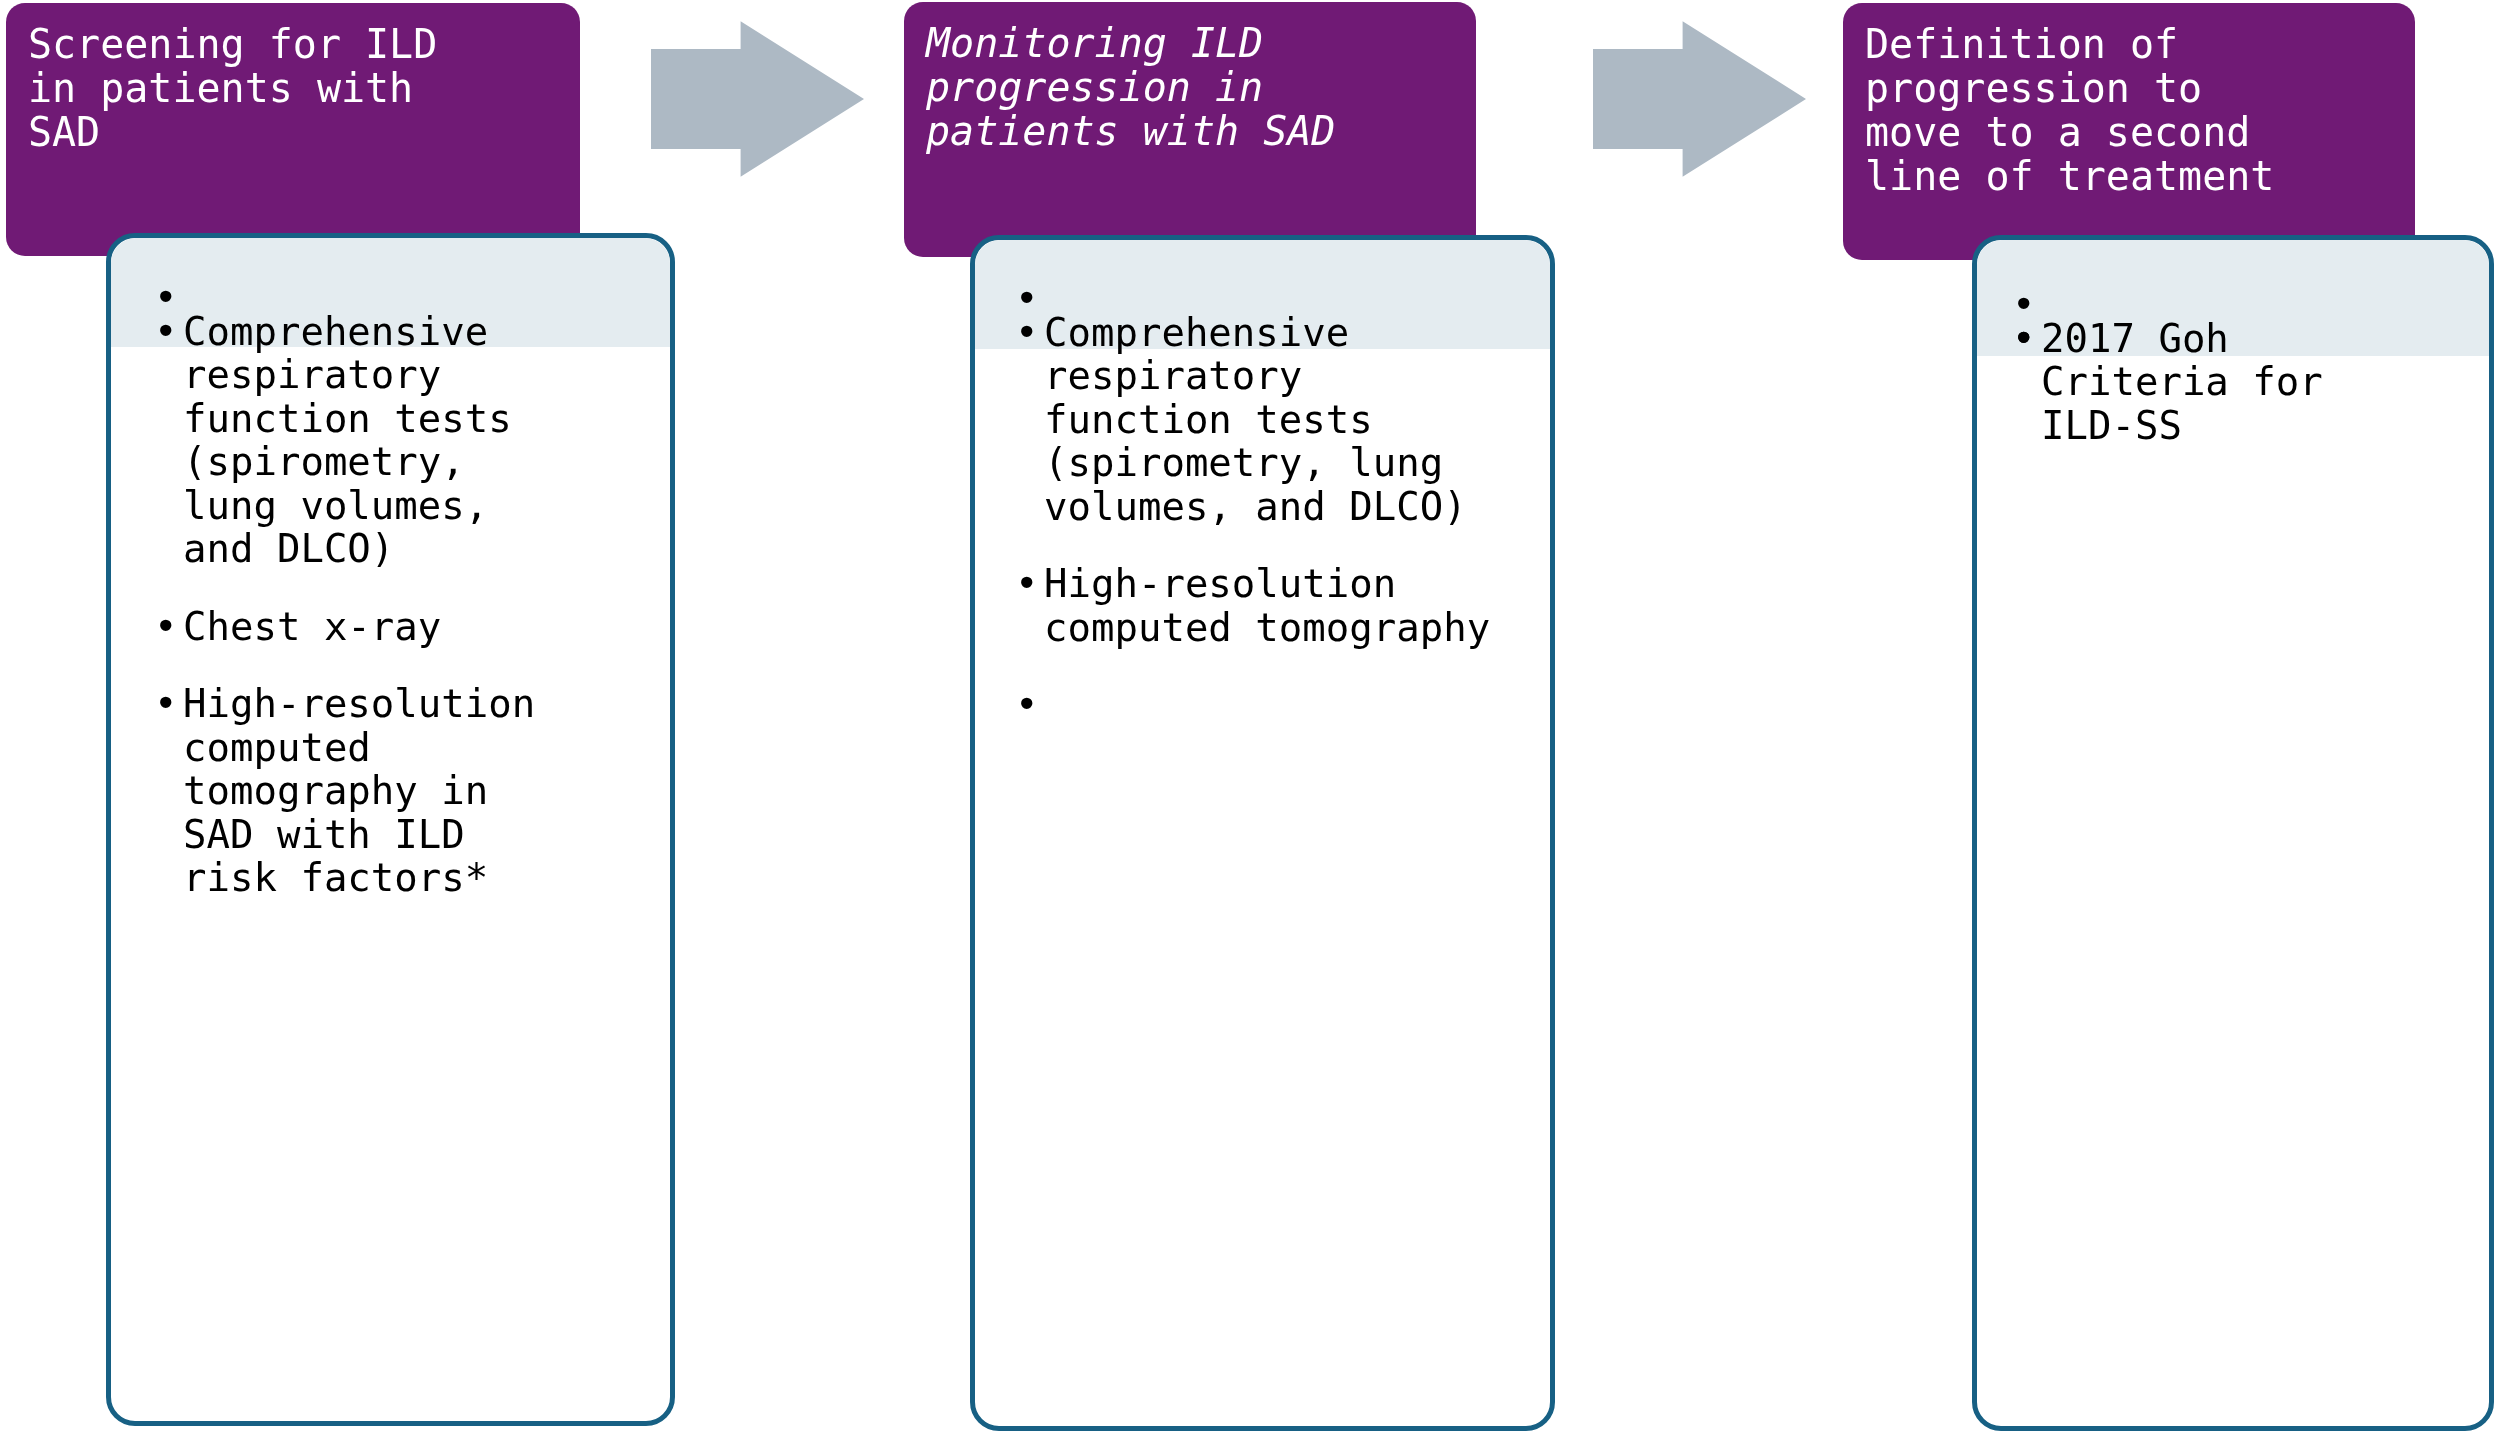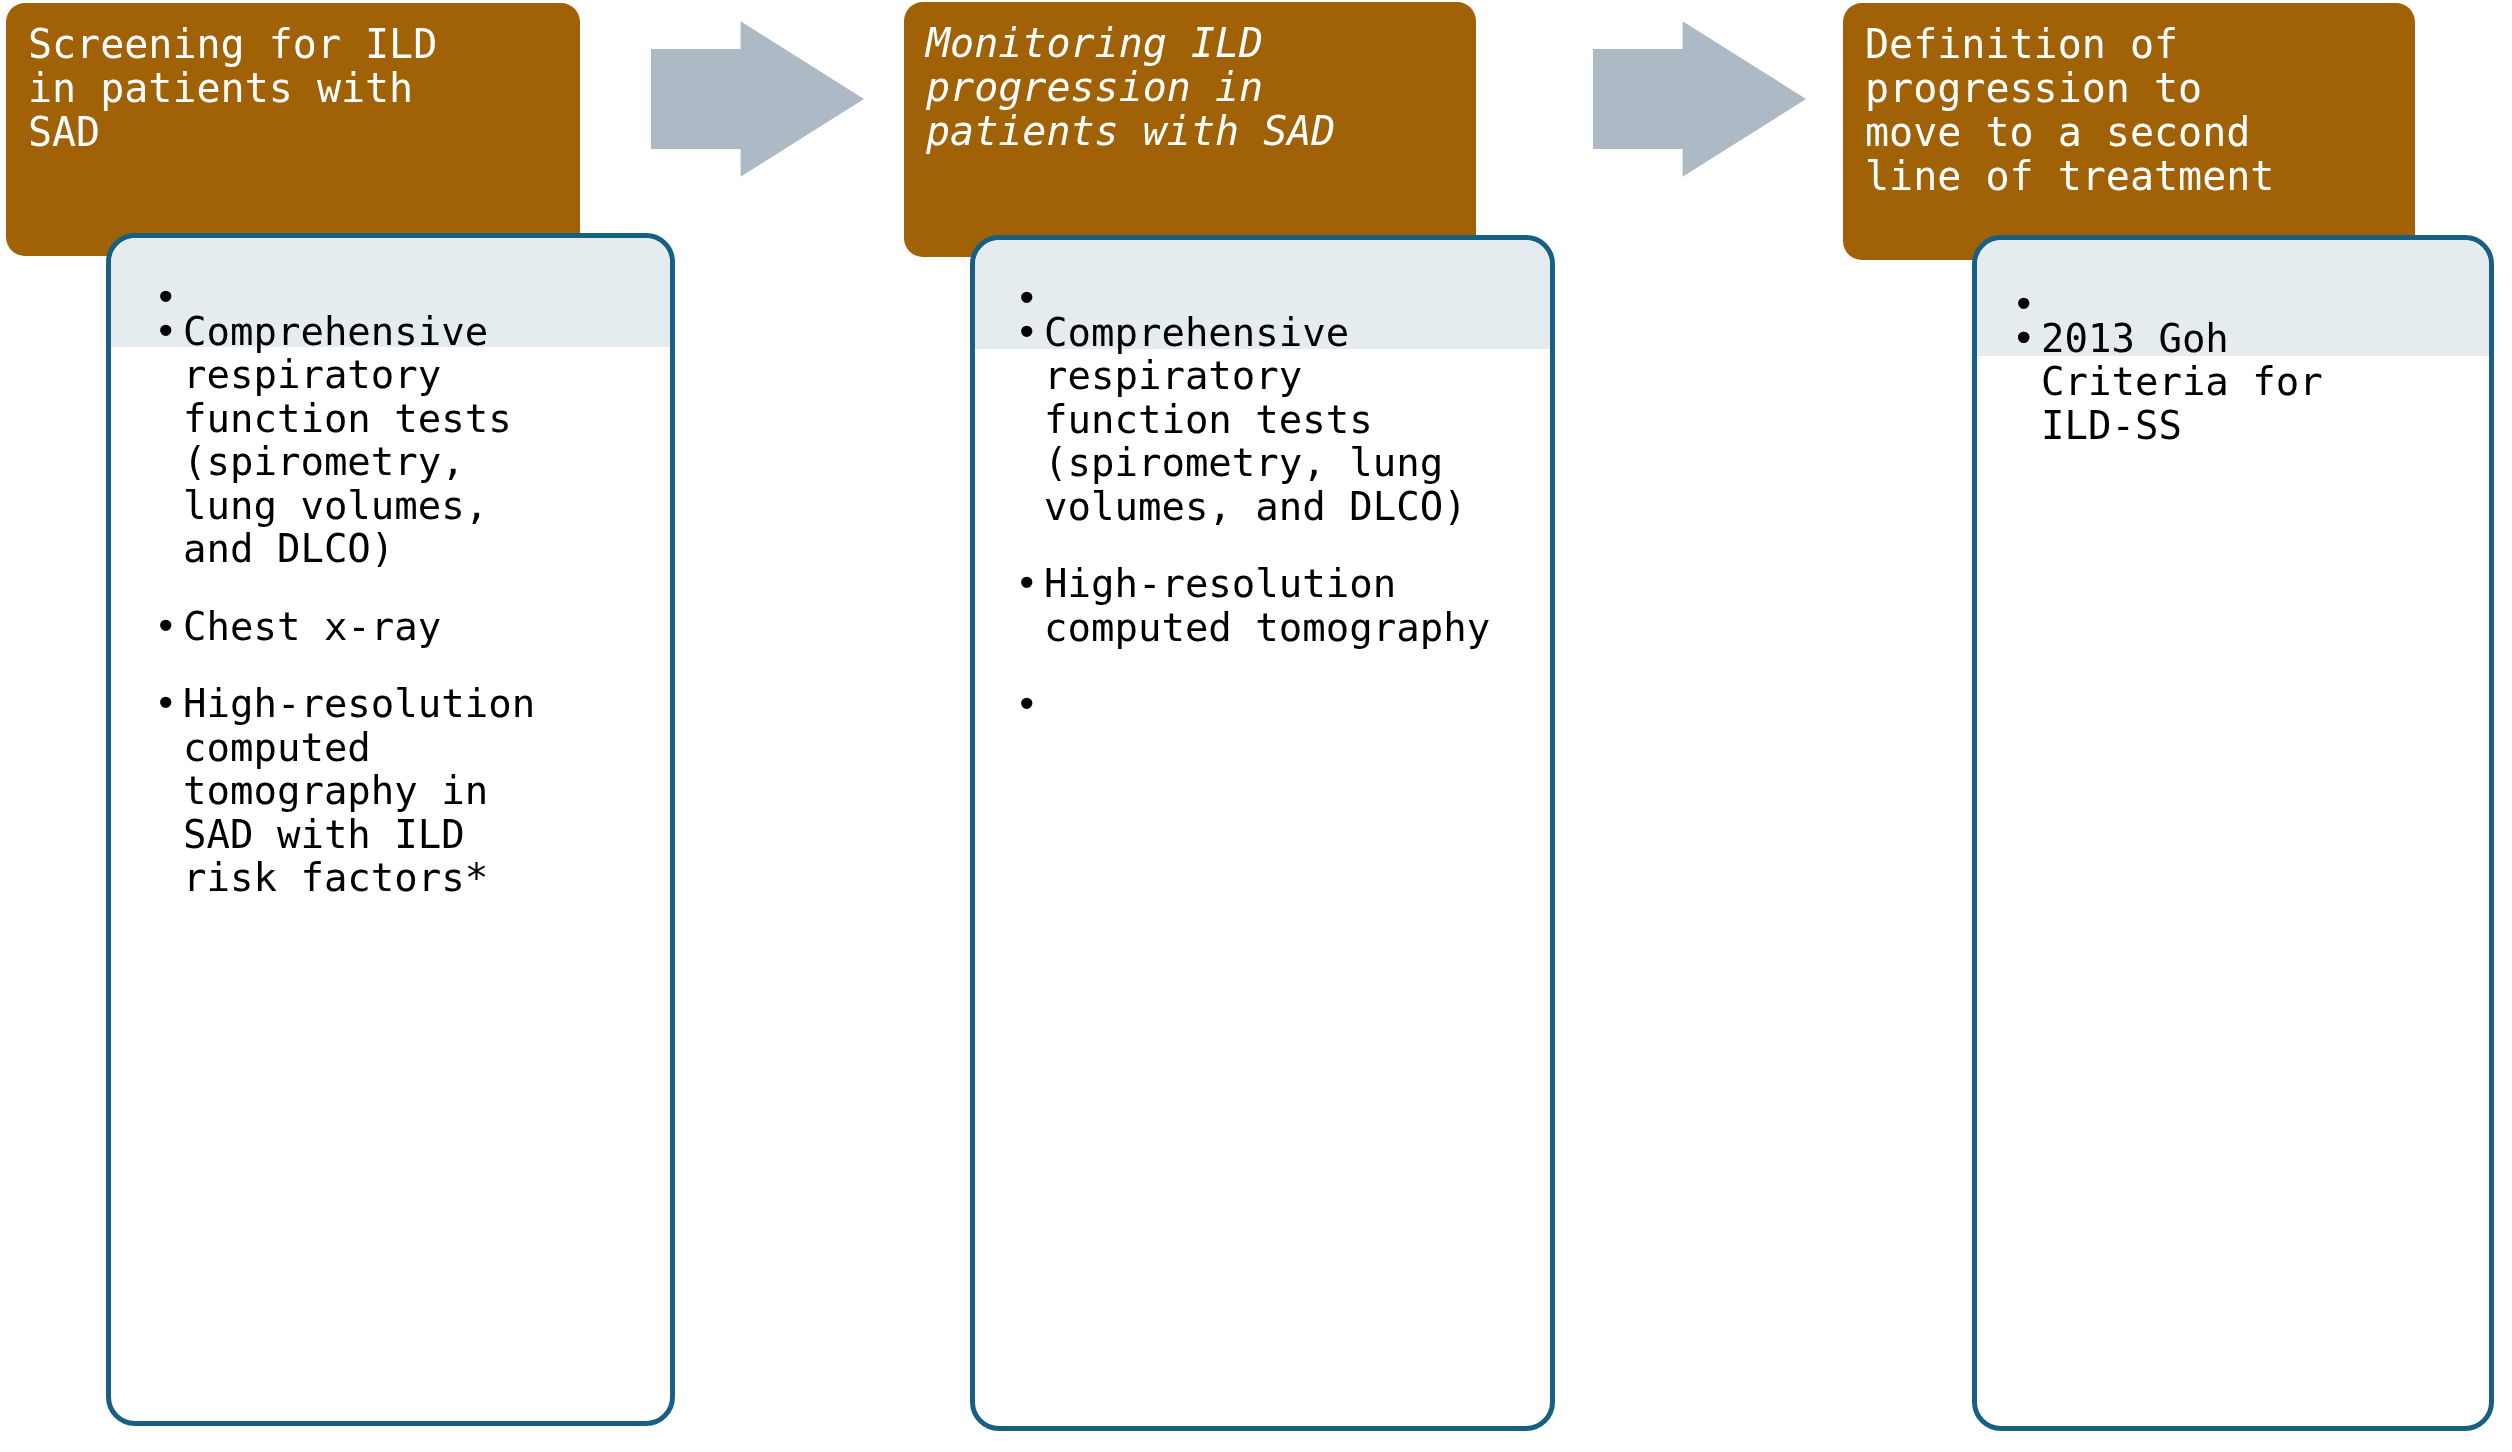--- a/index.html
+++ b/index.html
@@ -8,21 +8,21 @@
     background:#ffffff;
     font-family:"DejaVu Sans Mono", monospace;
     overflow:hidden;
     position:relative;
   }
   .stage{position:absolute;left:0;top:0;width:2512px;height:1452px;}
 
   
   .hdr{
     position:absolute;
-    background:#a16207;
+    background:#701a75;
     border-radius:19px;
     box-sizing:border-box;
     color:#ffffff;
     padding:19px 22px 0 22px;
     z-index:1;
   }
   .hdr-text{
     font-size:40px;
     line-height:1.10;
     letter-spacing:0px;
@@ -157,20 +157,20 @@
 computed tomography</span></li>
       <li><span class="bul">•</span></li>
     </ul>
   </div>
 
   <div class="body-card" id="card3">
     <div class="tint t3"></div>
     <ul class="bullets">
       <li><span class="bul">•</span></li>
       <li><span class="bul">•</span></li>
-      <li><span class="bul">•</span><span>2013 Goh
+      <li><span class="bul">•</span><span>2017 Goh
 Criteria for
 ILD-SS</span></li>
     </ul>
   </div>
 
 </div>
 
 
 </body></html>

